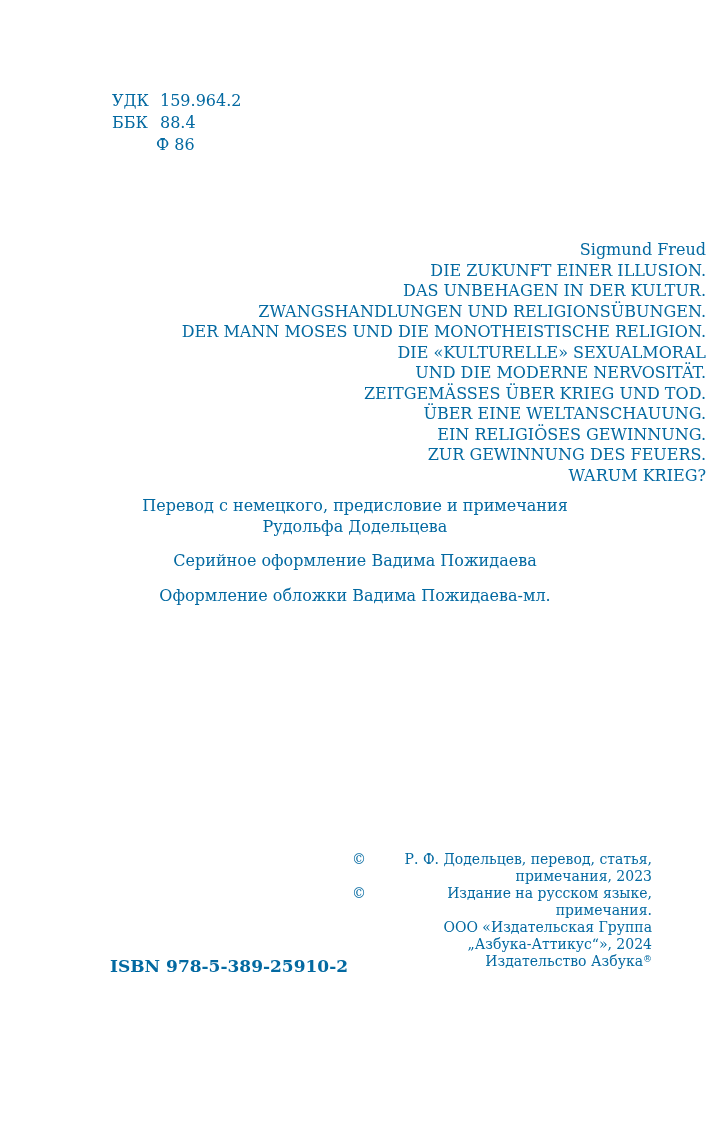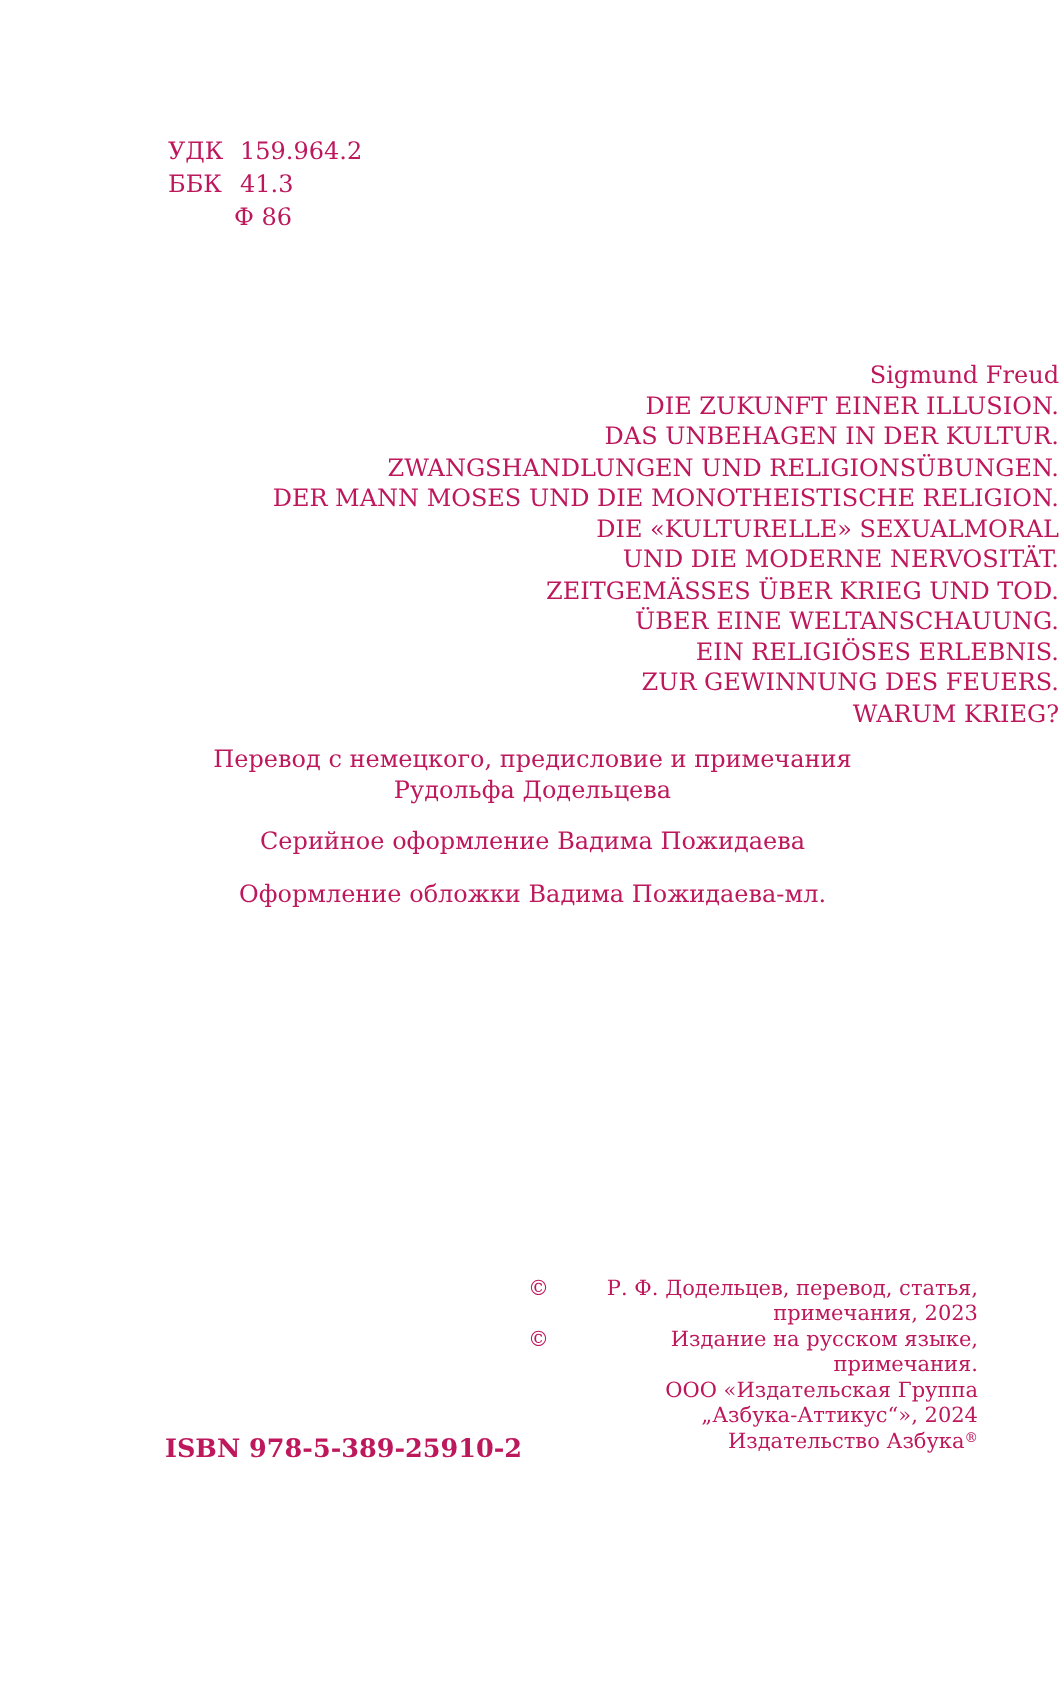--- a/index.html
+++ b/index.html
@@ -3,21 +3,21 @@
 <meta charset="utf-8">
 <style>
   * { margin: 0; padding: 0; box-sizing: border-box; }
   html, body { background: #ffffff; }
   .page {
     position: relative;
     width: 709px;
     height: 1122px;
     background: #ffffff;
     font-family: "DejaVu Serif", "Liberation Serif", serif;
-    color: #be185d;
+    color: #0369a1;
     overflow: hidden;
   }
 
   
   .udk-block {
     position: absolute;
     left: 112px;
     top: 90px;
     font-size: 16px;
     line-height: 22px;
@@ -86,36 +86,36 @@
 
 <div class="page">
 
   <div class="udk-block">
     <div class="udk-row">
       <span class="udk-label">УДК</span>
       <span>159.964.2</span>
     </div>
     <div class="udk-row">
       <span class="udk-label">ББК</span>
-      <span>41.3</span>
+      <span>88.4</span>
     </div>
     <div class="udk-row author-mark">Ф 86</div>
   </div>
 
   <div class="title-block">
     <div class="author-line">Sigmund Freud</div>
     <div class="work-line">DIE ZUKUNFT EINER ILLUSION.</div>
     <div class="work-line">DAS UNBEHAGEN IN DER KULTUR.</div>
     <div class="work-line">ZWANGSHANDLUNGEN UND RELIGIONSÜBUNGEN.</div>
     <div class="work-line">DER MANN MOSES UND DIE MONOTHEISTISCHE RELIGION.</div>
     <div class="work-line">DIE «KULTURELLE» SEXUALMORAL</div>
     <div class="work-line">UND DIE MODERNE NERVOSITÄT.</div>
     <div class="work-line">ZEITGEMÄSSES ÜBER KRIEG UND TOD.</div>
     <div class="work-line">ÜBER EINE WELTANSCHAUUNG.</div>
-    <div class="work-line">EIN RELIGIÖSES ERLEBNIS.</div>
+    <div class="work-line">EIN RELIGIÖSES GEWINNUNG.</div>
     <div class="work-line">ZUR GEWINNUNG DES FEUERS.</div>
     <div class="work-line">WARUM KRIEG?</div>
   </div>
 
   <div class="credits-block">
     <div class="credit-line">Перевод с немецкого, предисловие и примечания</div>
     <div class="credit-line">Рудольфа Додельцева</div>
     <div class="credit-line credit-gap">Серийное оформление Вадима Пожидаева</div>
     <div class="credit-line credit-gap">Оформление обложки Вадима Пожидаева-мл.</div>
   </div>

